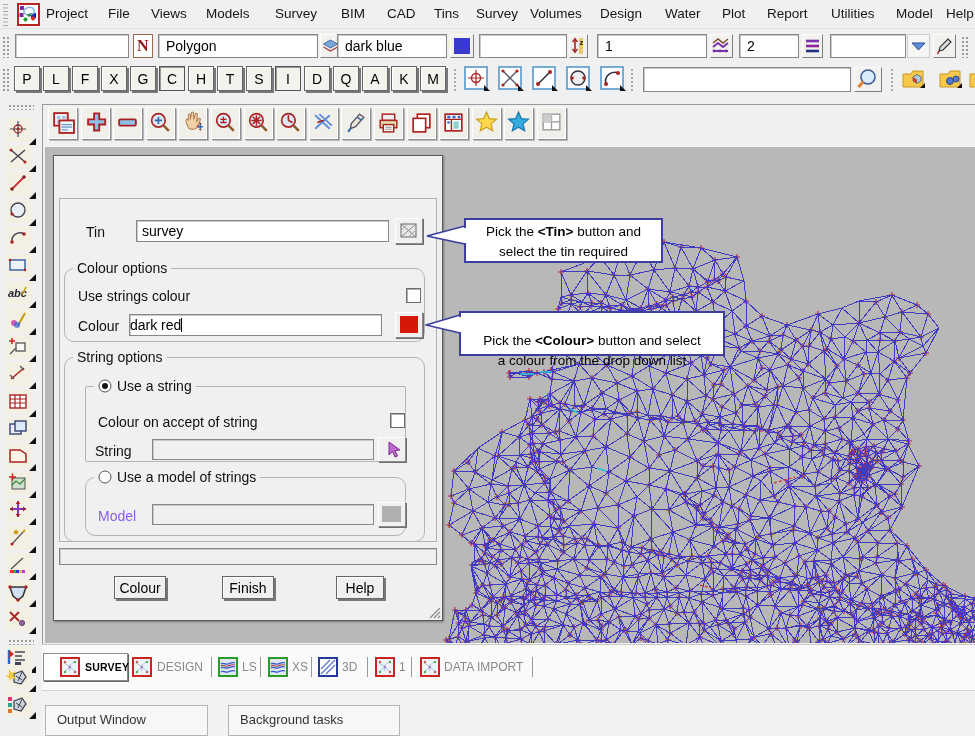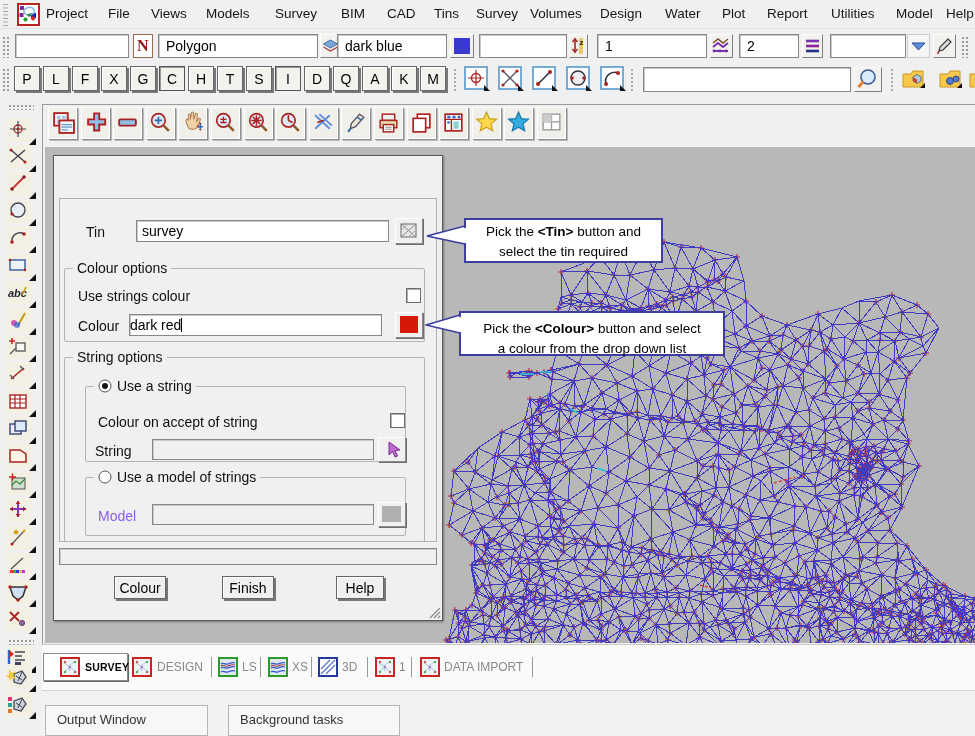--- a/index.html
+++ b/index.html
@@ -2,21 +2,21 @@
 <html><head><meta charset="utf-8"><style>
 *{margin:0;padding:0;box-sizing:border-box}
 body{width:975px;height:736px;font-family:"Liberation Sans",sans-serif;background:#f0f0f0;overflow:hidden;position:relative}
 .abs{position:absolute}
 .inp{position:absolute;background:#fff;border:1px solid #878787;box-shadow:inset 1px 1px 0 #c9c9c9}
 .btn{position:absolute;background:#f2f1ee;border:1px solid #b9b9b9;border-top-color:#fdfdfd;border-left-color:#fdfdfd;border-right-color:#7e7e7e;border-bottom-color:#7e7e7e}
 .tbtn{position:absolute;width:29px;height:32px;background:#f0efe9;border:1px solid #fff;box-shadow:1px 1px 0 #8f8f8f,2px 2px 0 #b9b9b9}
 .grip{position:absolute;width:7px;background-image:radial-gradient(circle,#9a9a9a 1px,transparent 1.1px);background-size:4px 4px}
 .hgrip{position:absolute;height:6px;background-image:radial-gradient(circle,#9a9a9a 1px,transparent 1.1px);background-size:4px 4px}
 .mi{position:absolute;top:0;height:28px;line-height:28px;font-size:13.5px;color:#151515}
-.gb{position:absolute;border:1px solid #b4b4b4;border-radius:2px}
+.gb{position:absolute;border:1px solid #b4b4b4;border-radius:10px}
 .gb>span{position:absolute;top:-9px;left:8px;background:#f0f0f0;padding:0 4px;font-size:14px;color:#101010}
 .cb{position:absolute;width:15px;height:15px;background:#fff;border:1px solid #6d6d6d;box-shadow:inset 1px 1px 0 #b0b0b0}
 .lbl{position:absolute;font-size:14px;color:#101010}
 .dbtn{position:absolute;background:#f0f0f0;border:1px solid #8a8a8a;border-top-color:#fff;border-left-color:#fff;box-shadow:1px 1px 0 #6e6e6e}
 .pbtn{position:absolute;background:#f0f0f0;border:1px solid #666;box-shadow:inset 1px 1px 0 #fff, 2px 2px 0 #787878;text-align:center;font-size:14px;color:#000}
 .sep{position:absolute;width:5px;background-image:radial-gradient(circle,#aaa 0.9px,transparent 1px);background-size:4px 4px}
 </style></head><body>
 
 <div class="abs" style="left:0;top:0;width:975px;height:29px;background:#f0f0f0;border-bottom:1px solid #e2e2e2"></div>
 <div class="abs" style="left:3px;top:4px;width:5px;height:22px;background-image:linear-gradient(#a0a0a0 1px,transparent 1px);background-size:100% 3.5px"></div>
@@ -492,21 +492,21 @@
   <svg width="12" height="12" style="position:absolute;right:1px;bottom:1px">
       <path d="M11 1L1 11M11 5L5 11M11 9L9 11" stroke="#8a8a8a" stroke-width="1.2"></path>
     </svg>
 </div>
 
 <div class="abs" style="left:464px;top:218px;width:199px;height:45px;background:#fff;border:2px solid #3c3f9e;font-size:13.5px;color:#000;text-align:center;line-height:20px;padding-top:2px">Pick the <b>&lt;Tin&gt;</b> button and<br>select the tin required</div>
 <svg width="40" height="26" style="position:absolute;left:426px;top:225px">
     <path d="M39 1L1 11L39 19Z" fill="#fff" stroke="#3c3f9e" stroke-width="1.6"></path>
     <path d="M39 3v15" stroke="#fff" stroke-width="2"></path>
   </svg>
-<div class="abs" style="left:459px;top:311px;width:266px;height:45px;background:#fff;border:2px solid #3c3f9e;font-size:13.5px;color:#000;text-align:center;line-height:20px;padding-top:6px">Pick the <b>&lt;Colour&gt;</b> button and select<br>a colour from the drop down list</div>
+<div class="abs" style="left:459px;top:311px;width:266px;height:45px;background:#fff;border:2px solid #3c3f9e;font-size:13.5px;color:#000;text-align:center;line-height:20px;padding-top:18px">Pick the <b>&lt;Colour&gt;</b> button and select<br>a colour from the drop down list</div>
 <svg width="36" height="26" style="position:absolute;left:425px;top:314px">
     <path d="M35 1L1 11L35 19Z" fill="#fff" stroke="#3c3f9e" stroke-width="1.6"></path>
     <path d="M35 3v15" stroke="#fff" stroke-width="2"></path>
   </svg>
 
 <div class="abs" style="left:42px;top:644px;width:933px;height:46px;background:#fafafa;border-top:1px solid #c8c8c8"></div>
 <div class="abs" style="left:43px;top:653px;width:85px;height:28px;background:#fff;border:1px solid #8a8a8a;box-shadow:1px 1px 0 #666"></div>
 <svg width="20" height="20" style="position:absolute;left:60px;top:657px">
     <rect x="1" y="1" width="18" height="18" fill="#eef3f8" stroke="#c22" stroke-width="2"></rect>
     <path d="M4 6l5 3 5-4M5 14l5-4 6 5M9 9l1 5" stroke="#a8bcd8" stroke-width="0.9" fill="none"></path>

